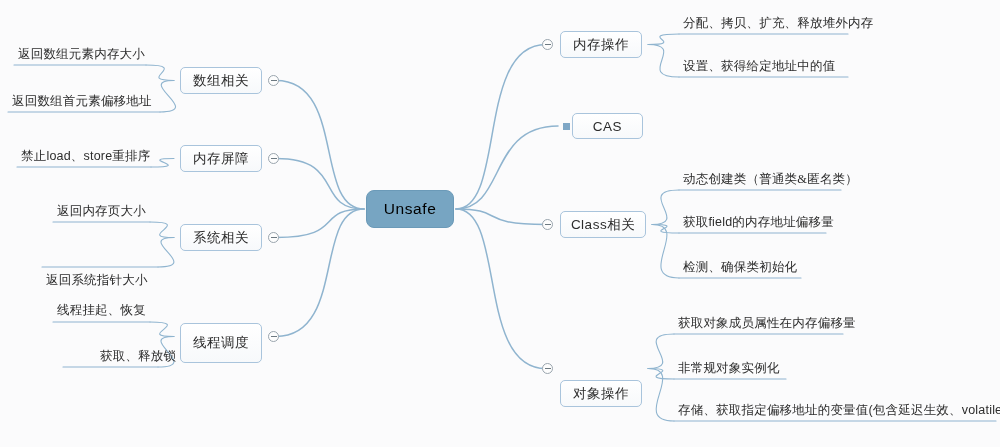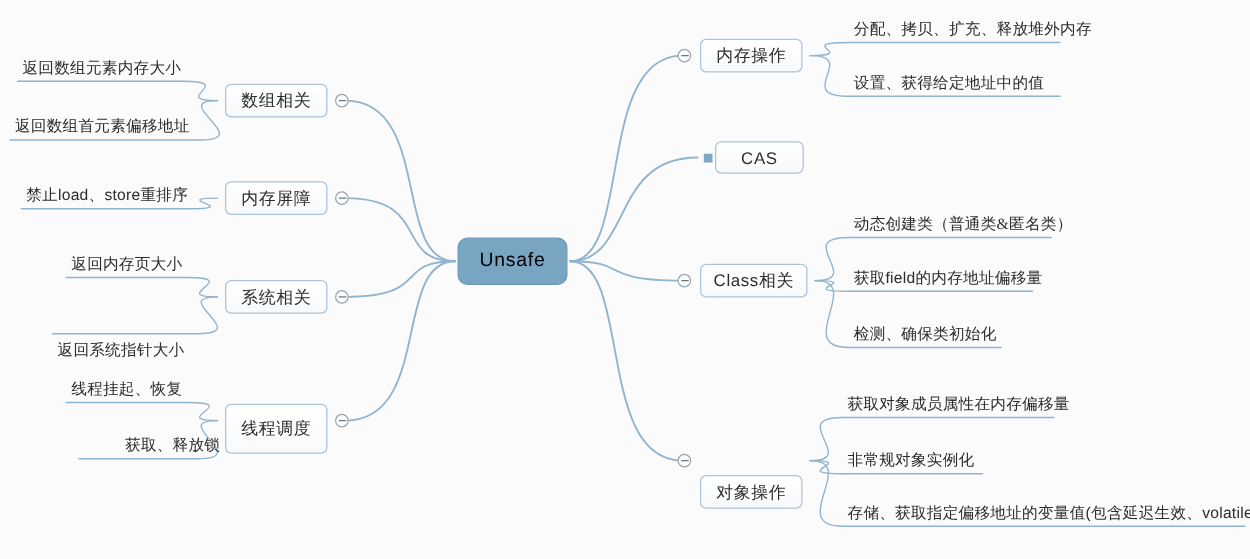--- a/index.html
+++ b/index.html
@@ -144,21 +144,21 @@
       <div class="node" style="left: 180px; top: 224px; width: 82px; height: 27px;">
         <span>系统相关</span>
       </div>
       <div class="toggle" style="left: 268px; top: 232px;"></div>
       <div class="leaf" style="left: 57px; top: 205px;">返回内存页大小</div>
       <div class="leaf" style="left: 46px; top: 250px; margin-top: 24px;">返回系统指针大小</div>
       <div class="node" style="left: 180px; top: 323px; width: 82px; height: 40px;">
         <span>线程调度</span>
       </div>
       <div class="toggle" style="left: 268px; top: 331px;"></div>
-      <div class="leaf" style="left: 57px; top: 305px;">线程挂起、恢复</div>
+      <div class="leaf" style="left: 57px; top: 305px; font-family: Liberation Mono, monospace;">线程挂起、恢复</div>
       <div class="leaf" style="left: 67px; top: 350px; margin-left: 33px;">获取、释放锁</div>
       <div class="node" style="left: 560px; top: 31px; width: 82px; height: 27px;">
         <span>内存操作</span>
       </div>
       <div class="toggle" style="left: 542px; top: 39px;"></div>
       <div class="leaf" style="left: 683px; top: 17px;">分配、拷贝、扩充、释放堆外内存</div>
       <div class="leaf" style="left: 683px; top: 60px;">设置、获得给定地址中的值</div>
       <div class="node" style="left: 572px; top: 113px; width: 71px; height: 26px;">
         <span>CAS</span>
       </div>

